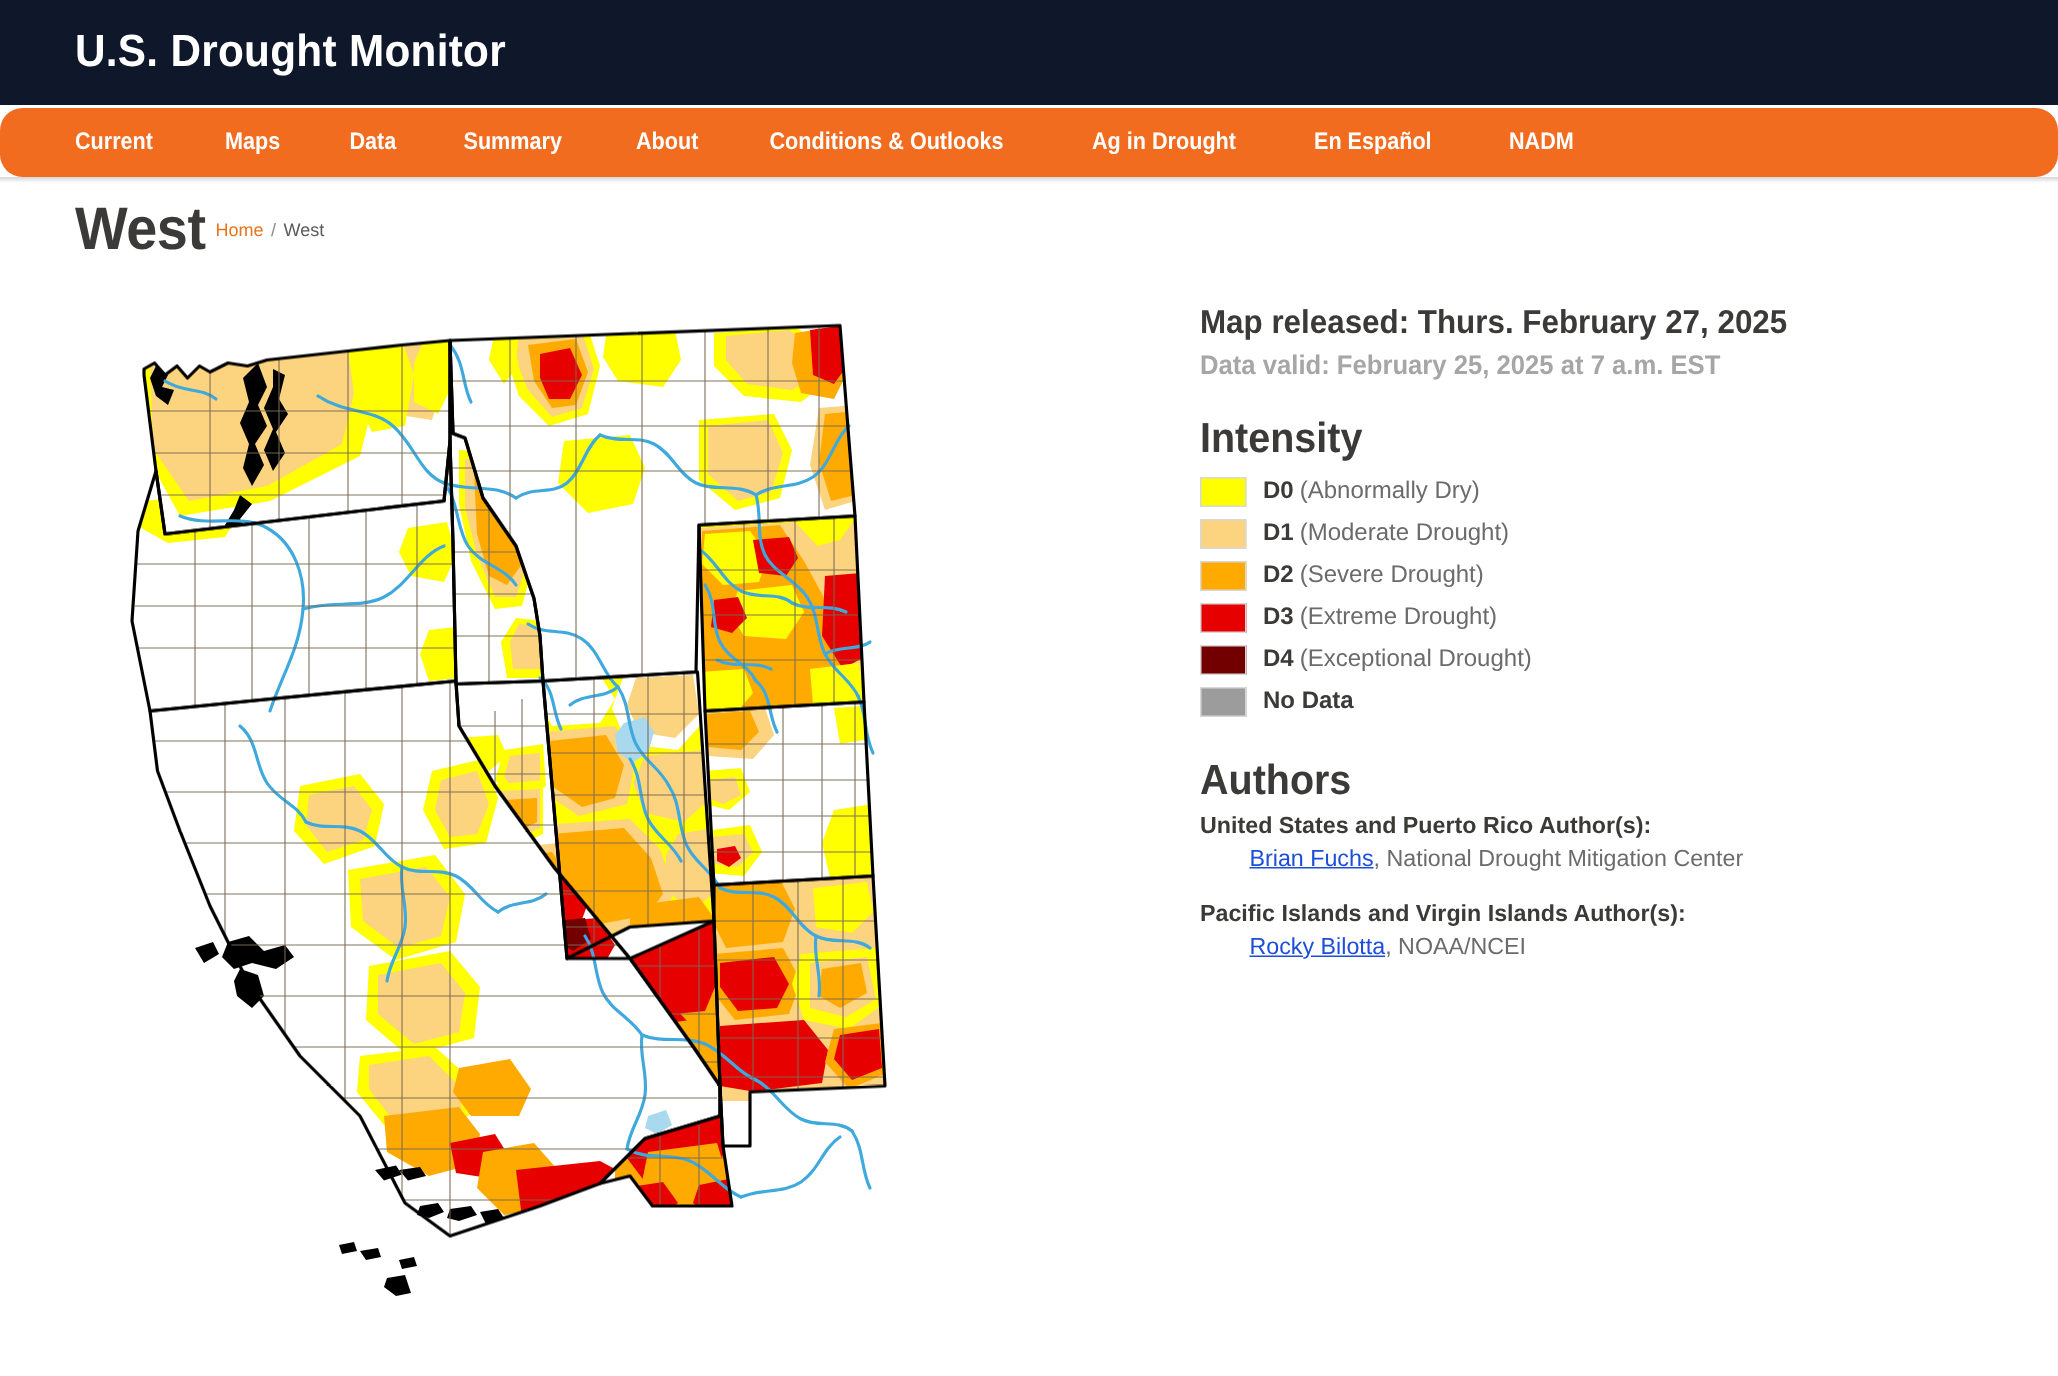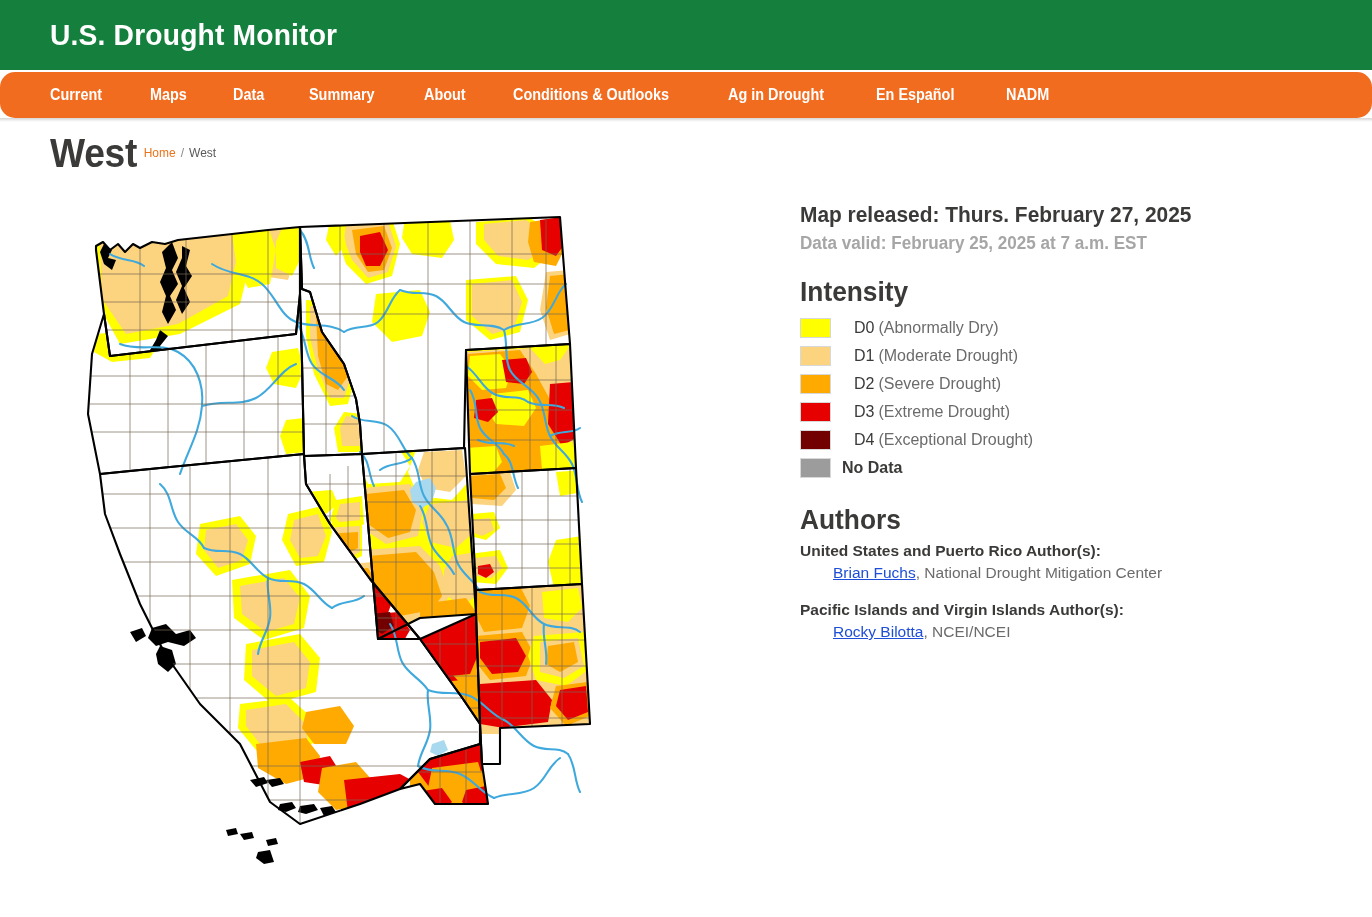--- a/index.html
+++ b/index.html
@@ -3,21 +3,21 @@
 <meta charset="utf-8">
 <style>
   html,body{margin:0;padding:0;}
   body{
     width:1372px;height:917px;overflow:hidden;background:#ffffff;
     font-family:"Liberation Sans", sans-serif;
     -webkit-font-smoothing:antialiased;
   }
   
   .site-header{
-    height:70px;background:#15803d;display:flex;align-items:center;
+    height:70px;background:#0f172a;display:flex;align-items:center;
     box-sizing:border-box;padding-left:50px;
   }
   .site-title{
     color:#ffffff;font-size:30px;font-weight:bold;letter-spacing:.2px;
     font-family:"Liberation Sans Narrow","Liberation Sans",sans-serif;
     transform:scaleX(.94);transform-origin:left center;
   }
   .nav-divider{height:2px;background:#ffffff;}
   .main-nav{
     height:46px;background:#f26c20;display:flex;align-items:center;
@@ -65,21 +65,21 @@
   .sec-head{
     font-size:28px;font-weight:bold;color:#3b3a38;margin-top:22px;margin-bottom:6px;
     font-family:"Liberation Sans Narrow","Liberation Sans",sans-serif;
     transform:scaleX(.94);transform-origin:left center;
   }
   .legend-row{display:flex;align-items:center;height:28px;}
   .swatch{
     width:31px;height:20px;box-sizing:border-box;border:1px solid #d8d8d8;
     margin-right:11px;flex:none;
   }
-  .leg-code{font-size:16px;font-weight:normal;color:#3b3a38;margin-left:12px;}
+  .leg-code{font-size:16px;font-weight:bold;color:#3b3a38;}
   .leg-desc{font-size:16px;color:#6b6b6b;margin-left:4px;}
   .leg-only{font-size:16px;font-weight:bold;color:#3b3a38;}
 
   .author-group{margin-top:4px;}
   .author-head{font-size:15.5px;font-weight:bold;color:#3b3a38;margin-bottom:4px;}
   .author-line{font-size:15.5px;color:#6b6b6b;padding-left:33px;}
   .author-line a{color:#1d4ed8;text-decoration:underline;cursor:pointer;}
   .gap{height:15px;}
 </style>
 </head>
@@ -479,16 +479,16 @@
 
     <div class="author-group">
       <div class="author-head">United States and Puerto Rico Author(s):</div>
       <div class="author-line"><a>Brian Fuchs</a><span>, National Drought Mitigation Center</span></div>
     </div>
 
     <div class="gap"></div>
 
     <div class="author-group">
       <div class="author-head">Pacific Islands and Virgin Islands Author(s):</div>
-      <div class="author-line"><a>Rocky Bilotta</a><span>, NCEI/NCEI</span></div>
+      <div class="author-line"><a>Rocky Bilotta</a><span>, NOAA/NCEI</span></div>
     </div>
   </div>
 </div>
 
 </body></html>

